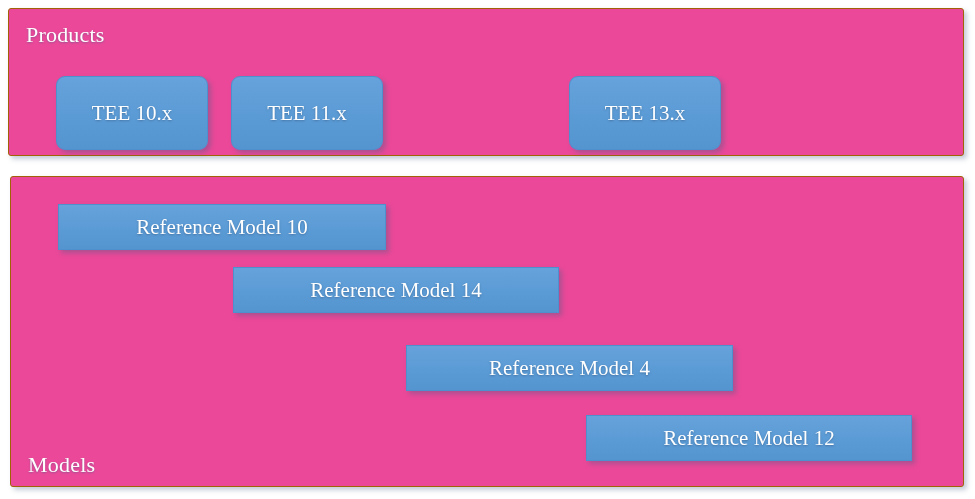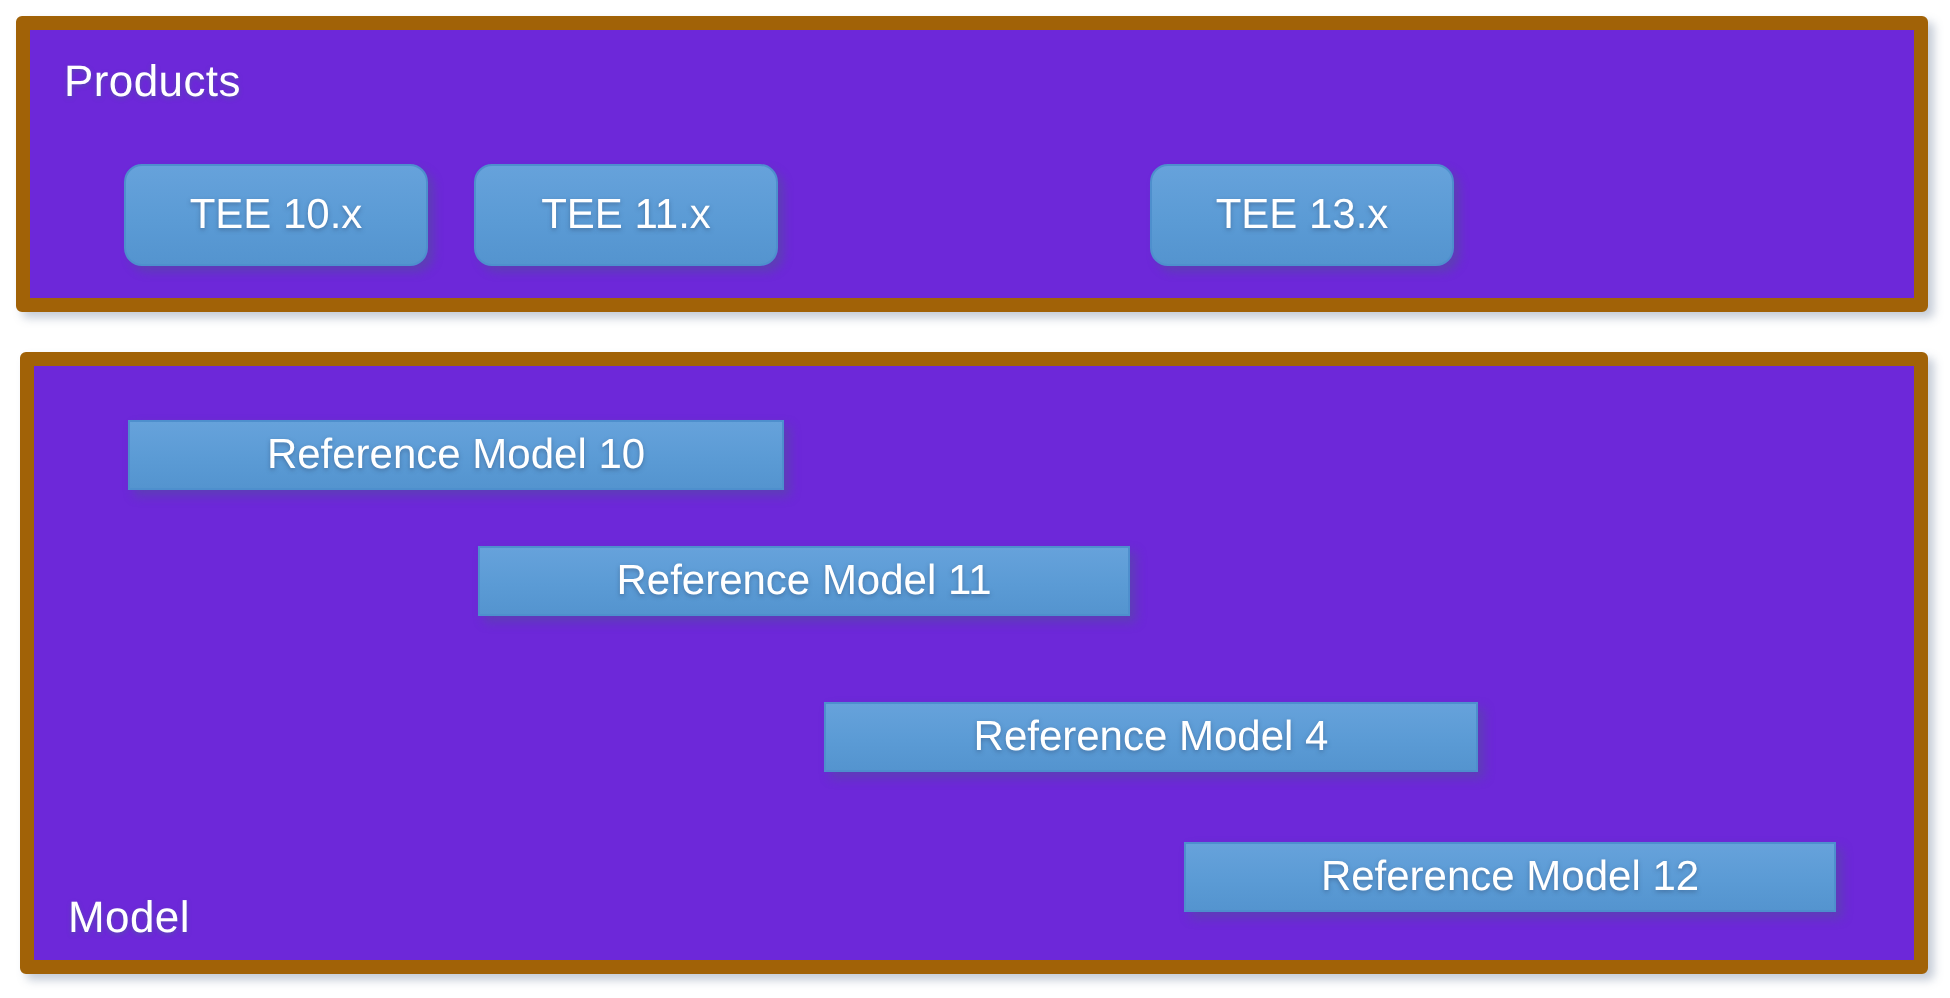--- a/index.html
+++ b/index.html
@@ -19,25 +19,26 @@
     position: absolute;
     left: 0; top: 0;
     width: 975px;
     height: 499px;
     background: #ffffff;
   }
 
   
   .panel {
     position: absolute;
-    background: #6d28d9;
-    border: 7px solid #a16207;
+    background: #ec4899;
+    border: 1px solid #a16207;
     border-radius: 3px;
     box-shadow: 3px 3px 5px rgba(90,110,140,0.35);
     box-sizing: border-box;
+    font-family: Liberation Serif, serif;
   }
   .panel-products {
     left: 8px;
     top: 8px;
     width: 956px;
     height: 148px;
   }
   .panel-models {
     left: 10px;
     top: 176px;
@@ -74,26 +75,26 @@
     align-items: center;
     justify-content: center;
     box-sizing: border-box;
     text-shadow: 0 1px 2px rgba(50,80,120,0.5);
     white-space: nowrap;
   }
 
   .chip-product {
     top: 67px;
     width: 152px;
-    height: 51px;
+    height: 74px;
     font-size: 21px;
   }
 
   .chip-model {
-    height: 35px;
+    height: 46px;
     font-size: 21px;
     border-radius: 0;
   }
 </style>
 </head>
 <body>
 
 <div class="canvas">
 
   <div class="panel panel-products">
@@ -105,22 +106,22 @@
 
 
     <div class="chip chip-product" style="left:560px">TEE 13.x</div>
 
   </div>
 
   <div class="panel panel-models">
 
     <div class="chip chip-model" style="left:47px; top:27px; width:328px">Reference Model 10</div>
 
-    <div class="chip chip-model" style="left:222px; top:90px; width:326px">Reference Model 11</div>
+    <div class="chip chip-model" style="left:222px; top:90px; width:326px">Reference Model 14</div>
 
     <div class="chip chip-model" style="left:395px; top:168px; width:327px">Reference Model 4</div>
 
     <div class="chip chip-model" style="left:575px; top:238px; width:326px">Reference Model 12</div>
 
-    <div class="panel-label label-models">Model</div>
+    <div class="panel-label label-models">Models</div>
   </div>
 
 </div>
 
 </body></html>

